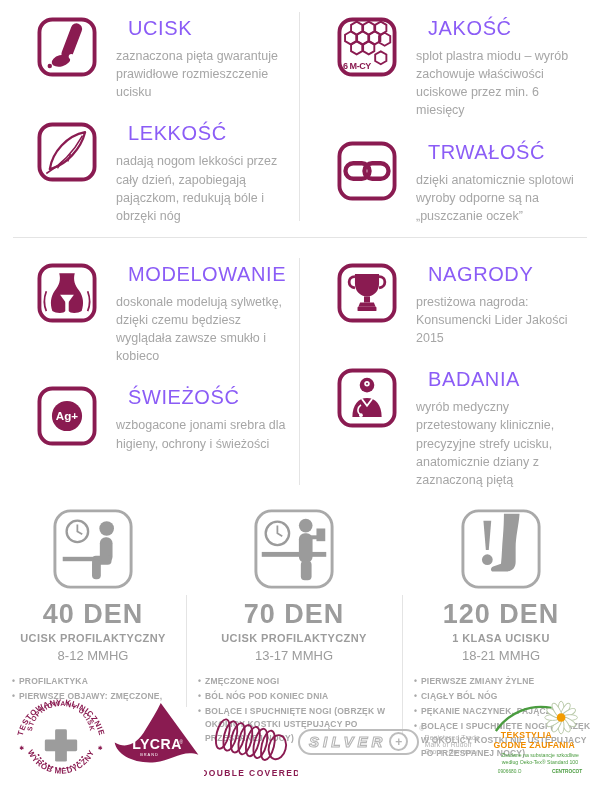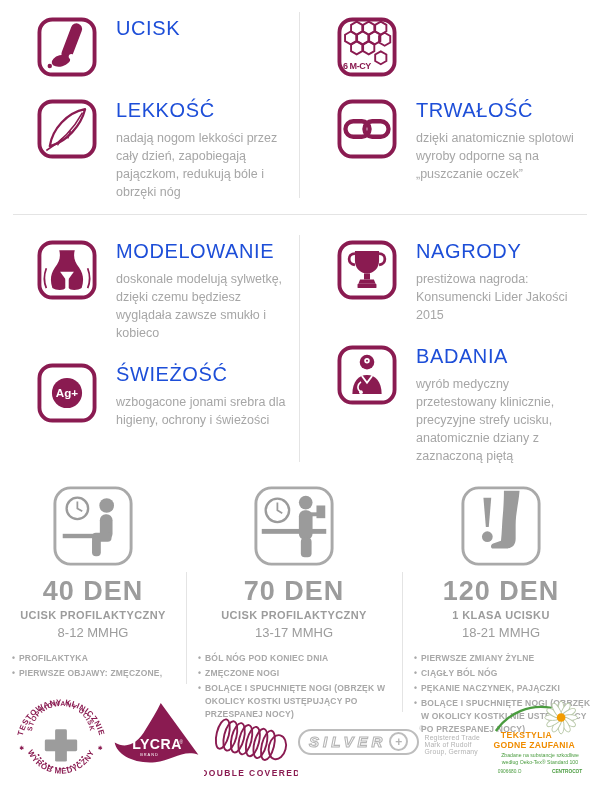--- a/index.html
+++ b/index.html
@@ -6,21 +6,21 @@
   body { width:600px; height:800px; font-family:"Liberation Sans", sans-serif; }
   .page { position:relative; width:600px; height:800px; overflow:hidden; background:#fff; }
 
   
   .features { display:flex; position:relative; }
   .features .vdiv { position:absolute; left:299px; top:12px; bottom:8px; width:1px; background:#e4e4e4; }
   .fcol { width:300px; box-sizing:border-box; }
   .feature { display:flex; align-items:flex-start; padding:16px 10px 4px 36px; }
   .ficon { width:62px; height:62px; flex:0 0 62px; margin-right:18px; }
   .ficon svg { width:62px; height:62px; display:block; }
-  .ftitle { margin:1px 0 7px; font-size:20px; font-weight:400; color:#1d4ed8; letter-spacing:.6px; }
+  .ftitle { margin:1px 12px 7px; font-size:20px; font-weight:400; color:#8b5cf6; letter-spacing:.6px; }
   .fdesc { margin:0; font-size:12.5px; line-height:1.45; color:#a6a6a6; max-width:182px; }
 
   .h-divider { border:none; border-top:1px solid #e4e4e4; margin:8px 13px; }
 
   
   .den { position:relative; display:flex; padding-top:14px; }
   .den .dendiv1 { position:absolute; left:186px; top:102px; height:112px; width:1px; background:#e4e4e4; }
   .den .dendiv2 { position:absolute; left:402px; top:102px; height:140px; width:1px; background:#e4e4e4; }
   .den-col { box-sizing:border-box; text-align:center; }
   .den-col.c1 { width:186px; } .den-col.c2 { width:216px; } .den-col.c3 { width:198px; }
@@ -63,20 +63,21 @@
           <svg viewBox="0 0 72 72">
             <rect x="4" y="4" width="64" height="64" rx="15" fill="none" stroke="#8a1b51" stroke-width="4.5"></rect>
             <line x1="47" y1="15" x2="36" y2="44" stroke="#8a1b51" stroke-width="13" stroke-linecap="round"></line>
             <ellipse cx="29" cy="52" rx="11" ry="6.5" transform="rotate(-15 29 52)" fill="#8a1b51"></ellipse>
             <circle cx="16" cy="58" r="2.6" fill="#8a1b51"></circle>
             <circle cx="41" cy="47" r="3" fill="#fff"></circle>
           </svg>
         </span>
         <div class="ftext">
           <h2 class="ftitle">UCISK</h2>
+          <p class="fdesc">zaznaczona pięta gwarantuje prawidłowe rozmieszczenie ucisku</p>
         </div>
       </div>
 
       <div class="feature">
         <span class="ficon">
           <svg viewBox="0 0 72 72">
             <rect x="4" y="4" width="64" height="64" rx="15" fill="none" stroke="#8a1b51" stroke-width="4.5"></rect>
             <path d="M16 56 C19 36 36 17 57 13 C52 33 35 50 19 55 Z" fill="none" stroke="#8a1b51" stroke-width="2.6" stroke-linejoin="round"></path>
             <path d="M12 61 C27 52 43 37 54 17" fill="none" stroke="#8a1b51" stroke-width="1.8"></path>
             <path d="M30 47 L25 55 M40 38 L37 47" stroke="#8a1b51" stroke-width="1.4" fill="none"></path>
@@ -104,20 +105,24 @@
             <use href="#hexcell" transform="translate(17,25.5)"></use>
             <use href="#hexcell" transform="translate(31,25.5)"></use>
             <use href="#hexcell" transform="translate(45,25.5)"></use>
             <use href="#hexcell" transform="translate(56.5,27)"></use>
             <use href="#hexcell" transform="translate(24,37)"></use>
             <use href="#hexcell" transform="translate(38,37)"></use>
             <use href="#hexcell" transform="translate(52,48.5)"></use>
             <text x="8" y="61" font-size="10.5" font-weight="bold" fill="#8a1b51" letter-spacing="-0.5">6 M-CY</text>
           </svg>
         </span>
+        <div class="ftext">
+          <h2 class="ftitle">JAKOŚĆ</h2>
+          <p class="fdesc">splot plastra miodu – wyrób zachowuje właściwości uciskowe przez min. 6 miesięcy</p>
+        </div>
       </div>
 
       <div class="feature">
         <span class="ficon">
           <svg viewBox="0 0 72 72">
             <rect x="4" y="4" width="64" height="64" rx="15" fill="none" stroke="#8a1b51" stroke-width="4.5"></rect>
             <g fill="none" stroke="#8a1b51" stroke-width="5">
               <rect x="11" y="27" width="28" height="18" rx="9"></rect>
               <rect x="33" y="27" width="28" height="18" rx="9"></rect>
             </g>
@@ -256,22 +261,22 @@
             <rect x="60" y="29" width="8" height="4"></rect>
             <rect x="66" y="22" width="9" height="13"></rect>
             <rect x="10" y="46" width="66" height="5"></rect>
           </g>
         </svg>
       </span>
       <div class="den-name">70 DEN</div>
       <div class="den-sub">UCISK PROFILAKTYCZNY</div>
       <div class="den-mmhg">13-17 MMHG</div>
       <ul class="den-bullets">
+        <li>ZMĘCZONE NOGI</li>
         <li>BÓL NÓG POD KONIEC DNIA</li>
-        <li>ZMĘCZONE NOGI</li>
         <li>BOLĄCE I SPUCHNIĘTE NOGI (OBRZĘK W OKOLICY KOSTKI USTĘPUJĄCY PO PRZESPANEJ NOCY)</li>
       </ul>
     </div>
 
     <div class="den-col c3">
       <span class="den-icon">
         <svg viewBox="0 0 86 86">
           <rect x="4" y="4" width="78" height="78" rx="16" fill="none" stroke="#a9a9a9" stroke-width="3"></rect>
           <g fill="#9b9b9b">
             <path d="M25 14 L33 14 L30.5 44 L27.5 44 Z"></path>

